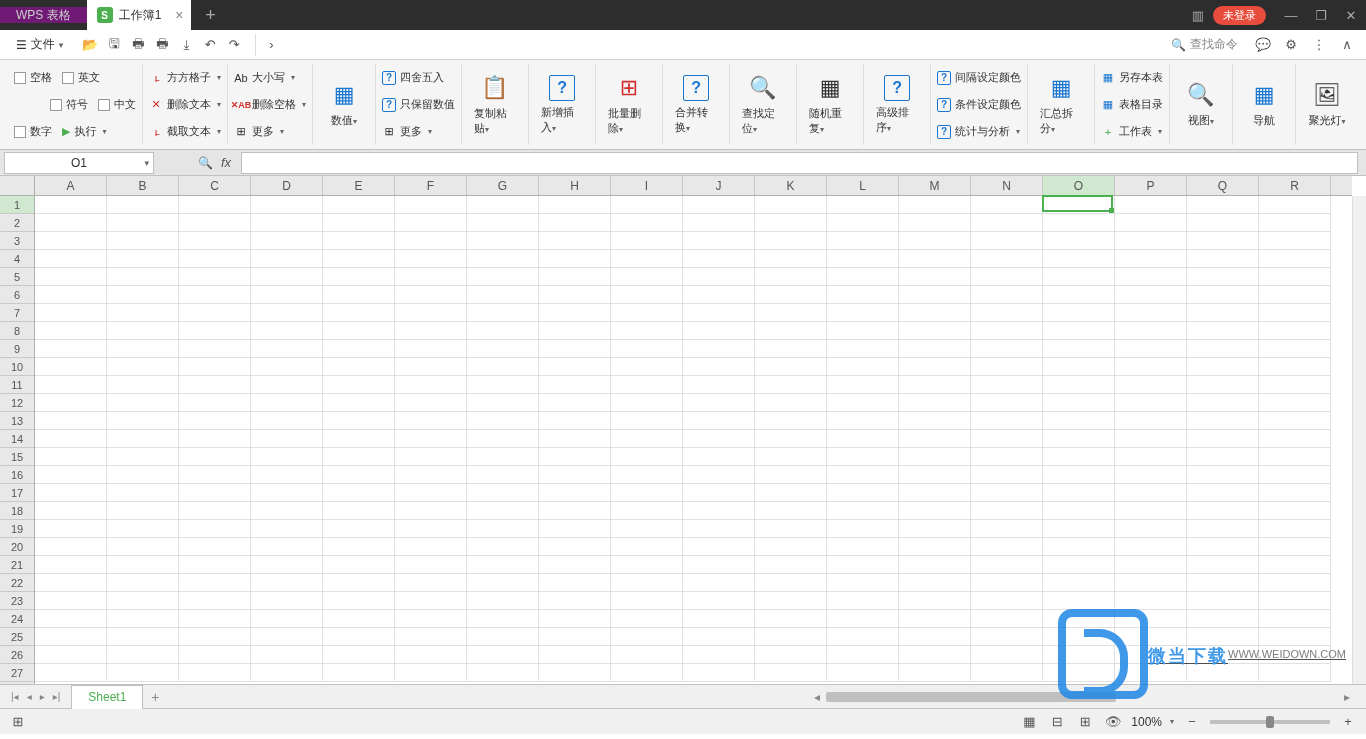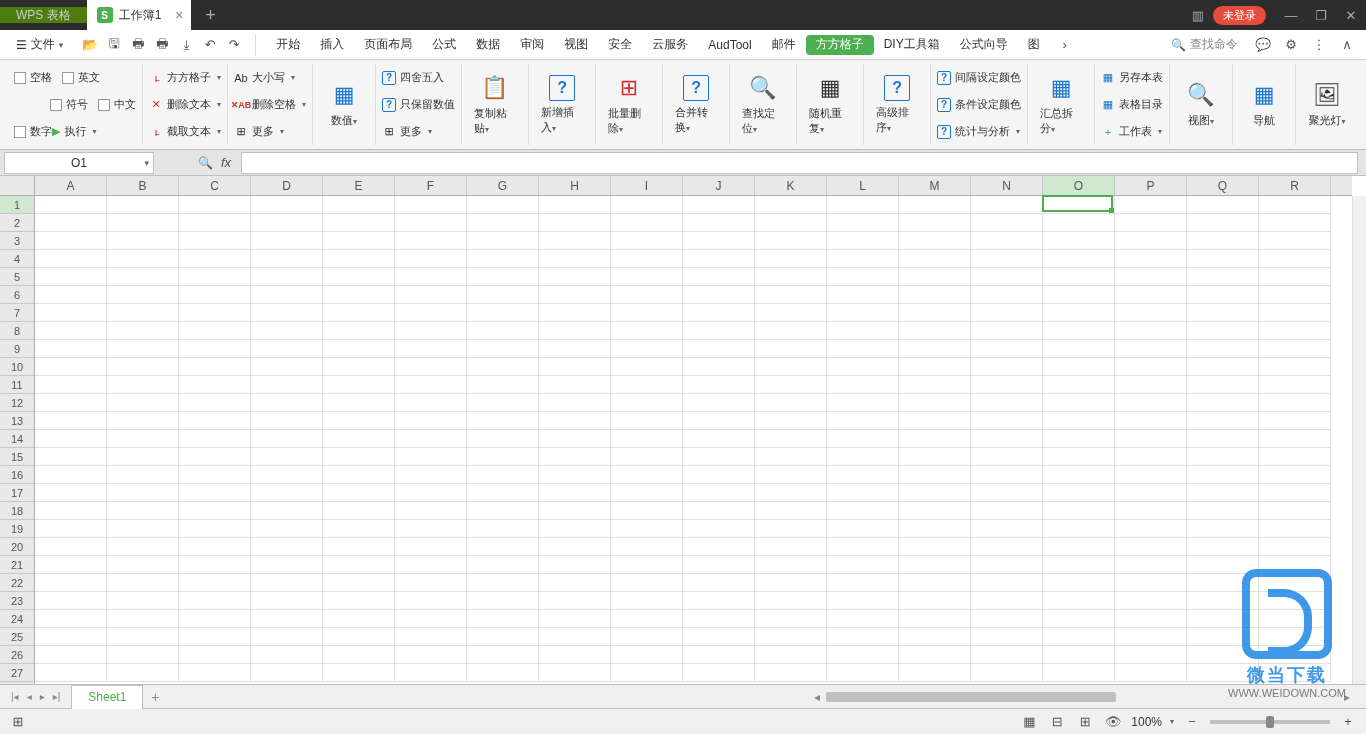--- a/index.html
+++ b/index.html
@@ -1,20 +1,20 @@
 <!DOCTYPE html>
 <html><head>
 <meta charset="utf-8">
 <style>
 * { margin: 0; padding: 0; box-sizing: border-box; font-family: "Microsoft YaHei", Arial, sans-serif; }
 body { width: 1366px; height: 739px; background: #fff; overflow: hidden; font-size: 12px; color: #333; }
 
 
 .titlebar { height: 30px; background: #2d2d2d; display: flex; align-items: center; position: relative; }
-.app-tab { height: 16px; padding: 0 16px; display: flex; align-items: center; color: #ccc; font-size: 12px; background: #4d7c0f; }
+.app-tab { height: 16px; padding: 0 16px; display: flex; align-items: center; color: #ccc; font-size: 12px; background: #701a75; }
 .doc-tab { height: 30px; padding: 0 30px 0 10px; display: flex; align-items: center; background: #fff; color: #333; font-size: 12px; position: relative; }
 .doc-tab .icon-s { width: 16px; height: 16px; background: #4caf50; border-radius: 3px; color: #fff; display: flex; align-items: center; justify-content: center; font-size: 10px; font-weight: bold; margin-right: 6px; }
 .doc-tab .close-x { position: absolute; right: 8px; color: #888; font-size: 14px; }
 .add-tab { color: #aaa; font-size: 18px; padding: 0 14px; }
 .titlebar-right { position: absolute; right: 0; display: flex; align-items: center; height: 30px; }
 .login-badge { background: #e74c3c; color: #fff; padding: 2px 10px; border-radius: 10px; font-size: 11px; margin-right: 10px; }
 .win-btn { width: 30px; height: 30px; display: flex; align-items: center; justify-content: center; color: #aaa; font-size: 13px; }
 
 
 .menubar { height: 30px; background: #fff; border-bottom: 1px solid #d0d0d0; display: flex; align-items: center; padding: 0 8px; }
@@ -78,21 +78,21 @@
 
 
 .statusbar { height: 26px; background: #f0f0f0; border-top: 1px solid #c0c0c0; display: flex; align-items: center; padding: 0 8px; }
 .statusbar-right { margin-left: auto; display: flex; align-items: center; gap: 8px; }
 .sb-btn { width: 20px; height: 20px; display: flex; align-items: center; justify-content: center; color: #555; font-size: 13px; }
 .zoom-label { font-size: 12px; color: #333; }
 .zoom-slider { width: 120px; height: 4px; background: #c0c0c0; position: relative; }
 .zoom-slider::before { content: ""; position: absolute; left: 50%; top: -4px; width: 8px; height: 12px; background: #888; border-radius: 2px; transform: translateX(-50%); }
 
 
-.watermark { position: absolute; right: 20px; bottom: 40px; opacity: 0.85; display: flex; flex-direction: column; align-items: center; pointer-events: none; }
+.watermark { position: absolute; right: 20px; bottom: 40px; opacity: 0.85; display: flex; flex-direction: row; align-items: center; pointer-events: none; text-decoration: underline; }
 .wm-logo { width: 90px; height: 90px; border: 8px solid #1e88e5; border-radius: 14px; position: relative; }
 .wm-logo::before { content: ""; position: absolute; left: 18px; top: 12px; width: 36px; height: 50px; border: 8px solid #1e88e5; border-left: none; border-radius: 0 28px 28px 0; }
 .wm-text { font-size: 18px; font-weight: bold; color: #1e88e5; margin-top: 4px; letter-spacing: 2px; }
 .wm-url { font-size: 11px; color: #666; }
 .q-icon { color:#1976d2; font-weight:bold; border:1px solid #1976d2; width:14px; height:14px; display:inline-flex; align-items:center; justify-content:center; font-size:10px; border-radius:2px;}
 </style>
 </head>
 <body>
 
 <div class="titlebar">
@@ -120,37 +120,20 @@
   </div>
   <div class="qa-group">
     <span class="qa-btn">📂</span>
     <span class="qa-btn">🖫</span>
     <span class="qa-btn">🖶</span>
     <span class="qa-btn">🖶</span>
     <span class="qa-btn">⤓</span>
     <span class="qa-btn">↶</span>
     <span class="qa-btn">↷</span>
   </div>
-  <div class="menu-tabs" id="menu-tabs">
-      <div class="menu-tab">开始</div>
-      <div class="menu-tab">插入</div>
-      <div class="menu-tab">页面布局</div>
-      <div class="menu-tab">公式</div>
-      <div class="menu-tab">数据</div>
-      <div class="menu-tab">审阅</div>
-      <div class="menu-tab">视图</div>
-      <div class="menu-tab">安全</div>
-      <div class="menu-tab">云服务</div>
-      <div class="menu-tab">AudTool</div>
-      <div class="menu-tab">邮件</div>
-      <div class="menu-tab active">方方格子</div>
-      <div class="menu-tab">DIY工具箱</div>
-      <div class="menu-tab">公式向导</div>
-      <div class="menu-tab">图</div>
-    </div>
   <span class="qa-btn" style="margin-left:4px;">›</span>
   <div class="menubar-right">
     <div class="search-cmd">
       <span class="sicon">🔍</span>
       <span>查找命令</span>
     </div>
     <span class="qa-btn">💬</span>
     <span class="qa-btn">⚙</span>
     <span class="qa-btn">⋮</span>
     <span class="qa-btn">∧</span>
@@ -172,21 +155,21 @@
     <div style="display:flex; gap:10px;margin-left:36px;">
       <div class="rb-item">
           <span class="cb"></span>
           <span>符号</span>
         </div>
       <div class="rb-item">
           <span class="cb"></span>
           <span>中文</span>
         </div>
     </div>
-    <div style="display:flex; gap:0;">
+    <div style="display:flex; gap:10px;">
       <div class="rb-item">
           <span class="cb"></span>
           <span>数字</span>
         </div>
       <div class="rb-item">
           <span style="color:#4caf50;">▶</span>
           <span>执行</span>
           <span class="arr">▾</span>
         </div>
     </div>

